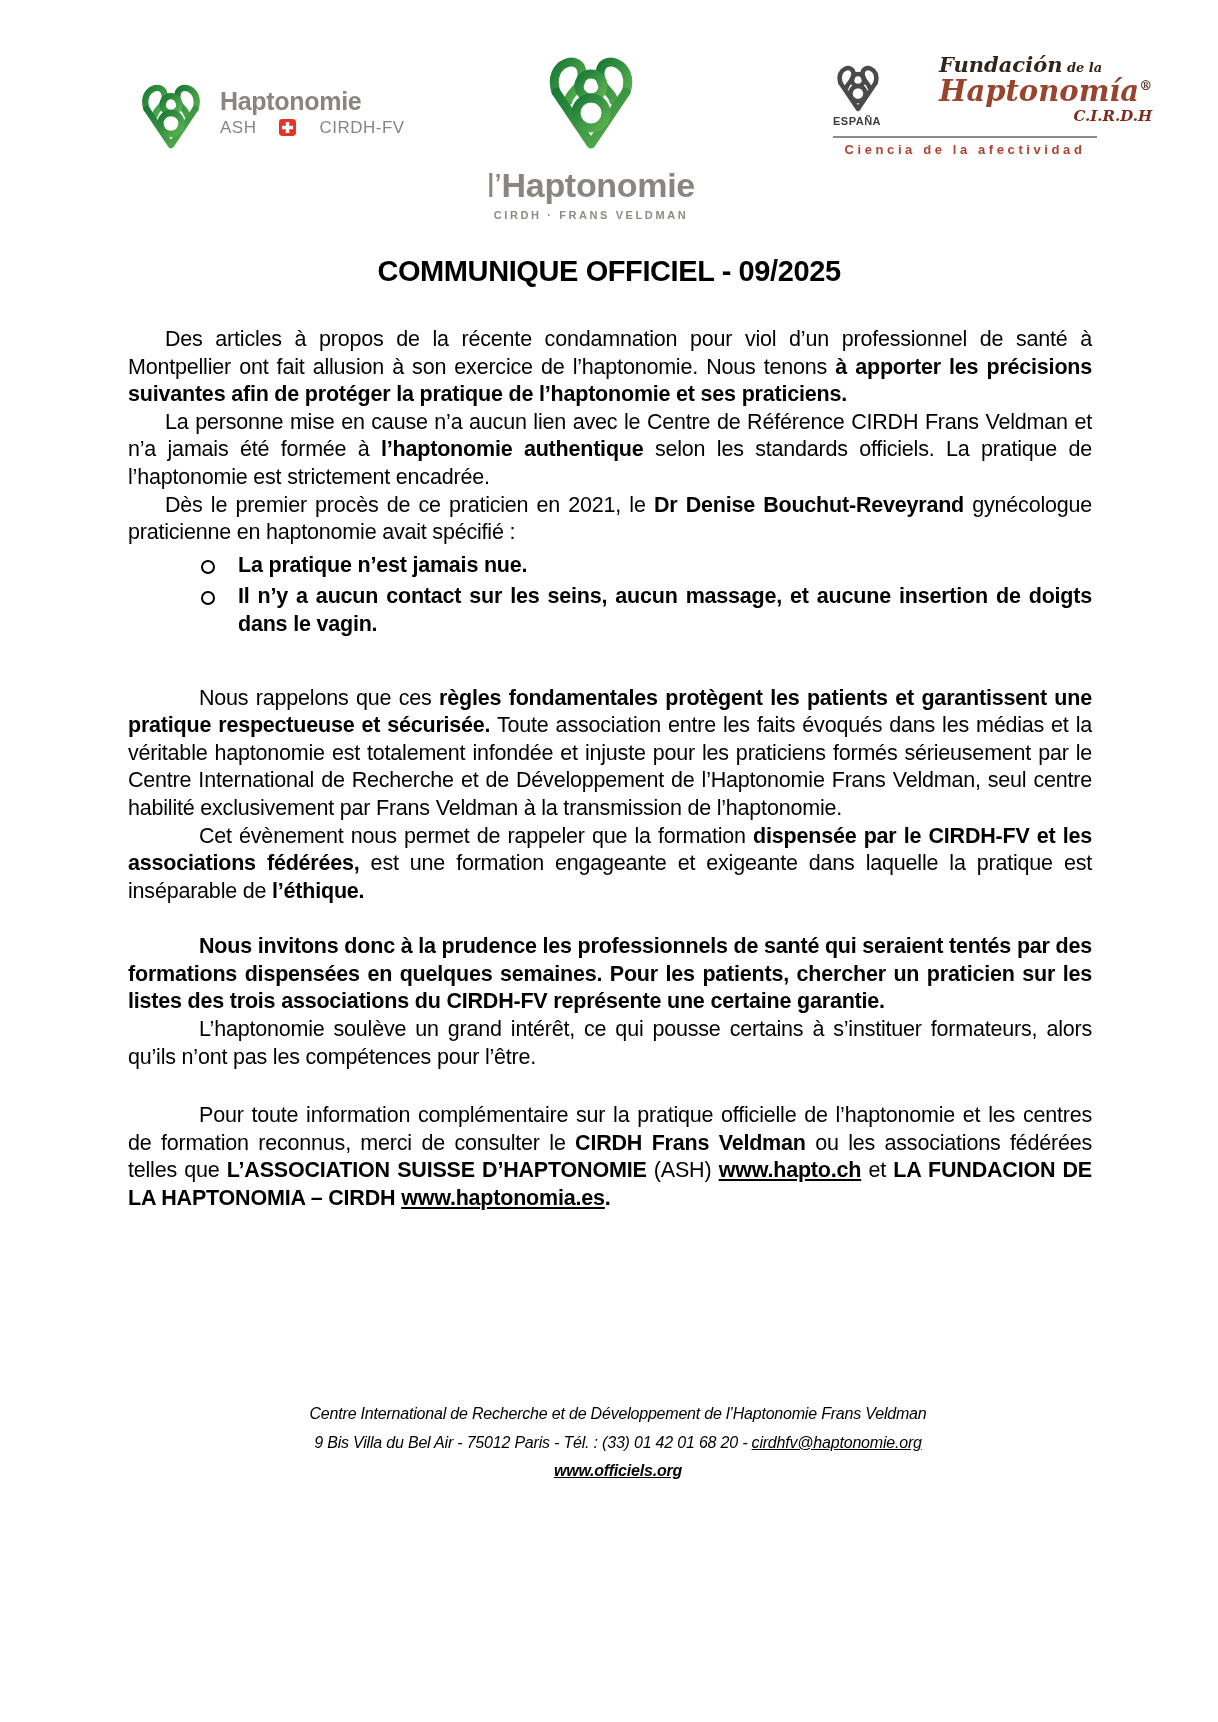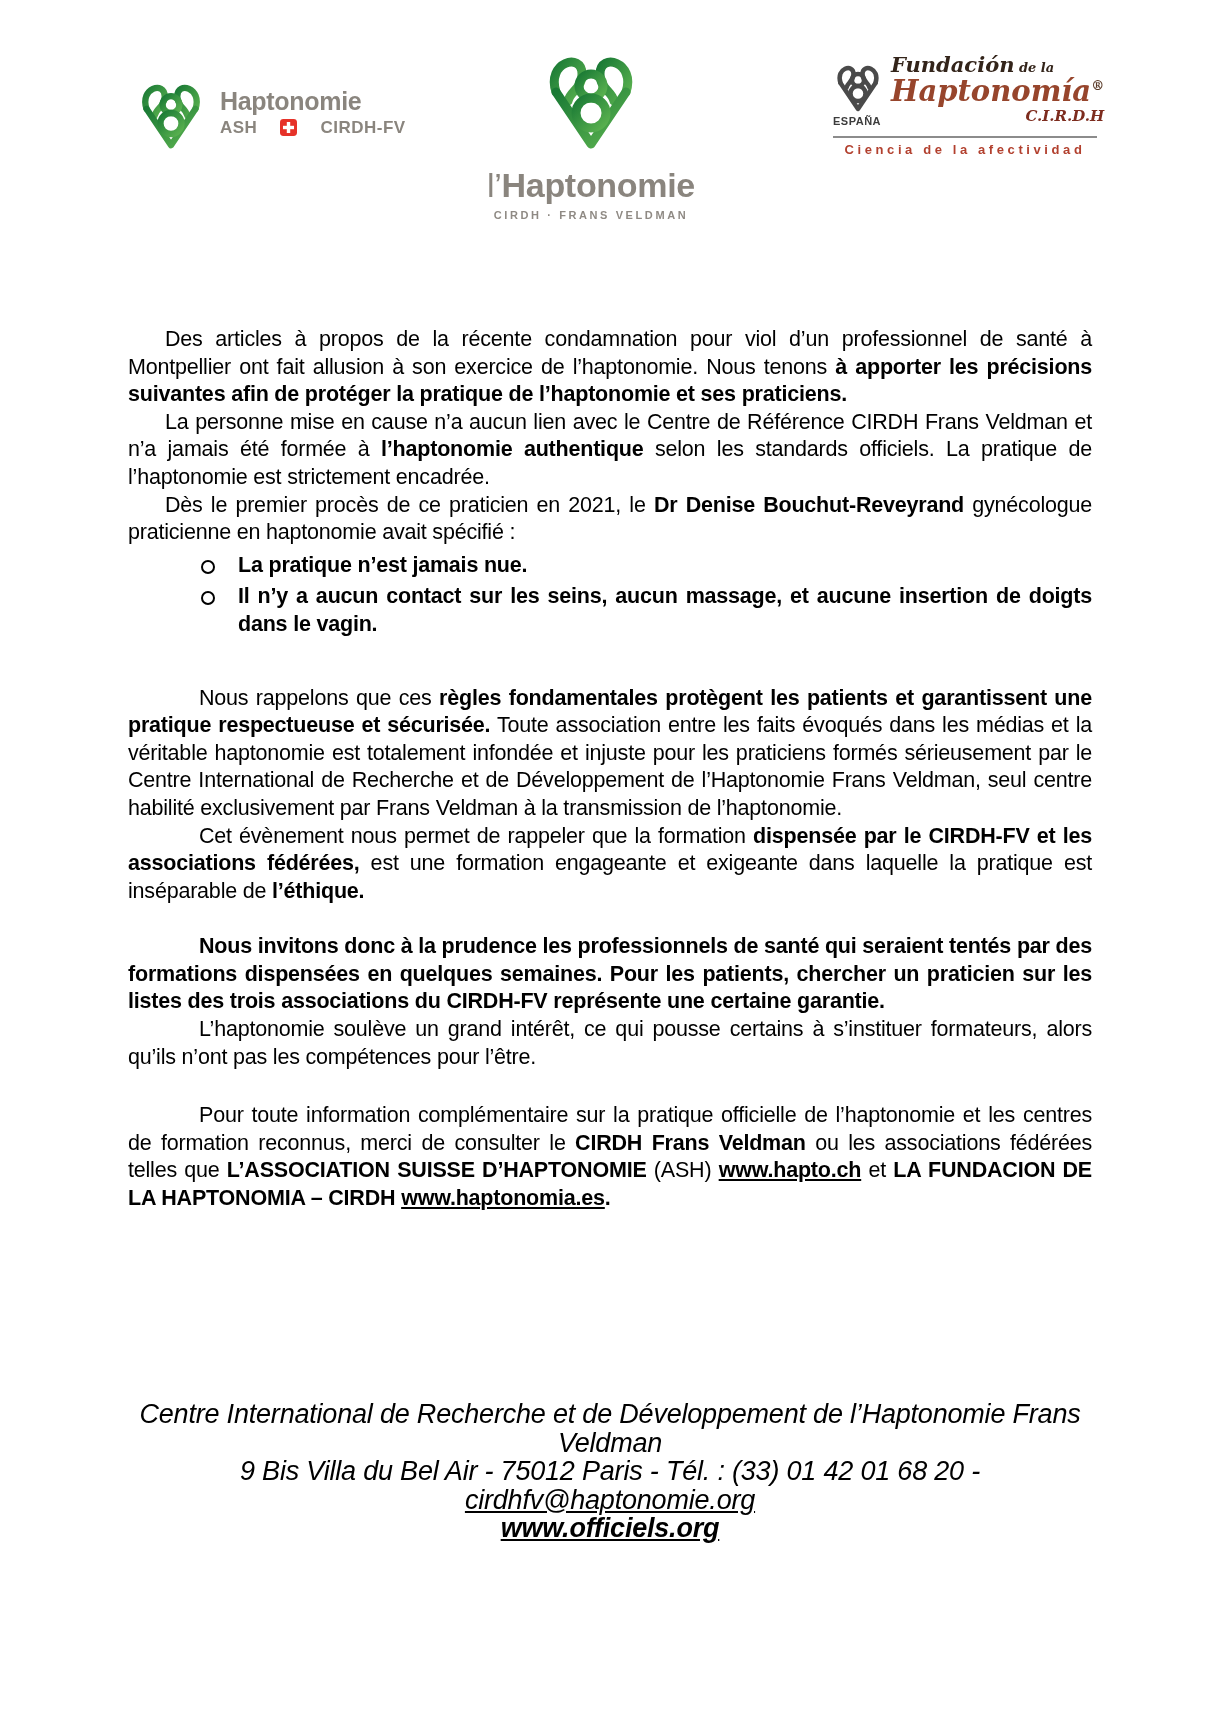--- a/index.html
+++ b/index.html
@@ -5,35 +5,35 @@
   html,body{margin:0;padding:0;background:#fff;}
   .page{
     position:relative;width:1218px;height:1722px;background:#ffffff;
     font-family:"Liberation Sans","DejaVu Sans",sans-serif;color:#000;
     overflow:hidden;margin:0 auto;
   }
   
   .logo-ash{position:absolute;left:136px;top:76px;display:flex;align-items:center;gap:14px;}
   .logo-ash .emblem{width:70px;height:74px;}
   .ash-brand{font-size:25px;font-weight:700;color:#8a857e;letter-spacing:-0.3px;line-height:1.05;}
-  .ash-sub{display:flex;align-items:center;gap:23px;margin-top:3px;font-size:17px;font-weight:700;color:#8a857e;letter-spacing:0.5px;}
+  .ash-sub{display:flex;align-items:center;gap:23px;margin-top:3px;font-size:17px;font-weight:400;color:#8a857e;letter-spacing:0.5px;}
   .cross{width:17px;height:17px;display:inline-block;}
 
   .logo-cirdh{position:absolute;left:591px;top:46px;transform:translateX(-50%);text-align:center;}
   .logo-cirdh .emblem{width:102px;height:104px;display:block;margin:0 auto;}
   .cirdh-brand{font-size:34px;font-weight:700;color:#8a857e;margin-top:16px;letter-spacing:-0.3px;white-space:nowrap;}
   .cirdh-brand .lq{font-weight:400;}
   .cirdh-sub{font-size:11px;font-weight:700;color:#8f8a84;letter-spacing:2.6px;margin-top:4px;white-space:nowrap;}
 
   .logo-fund{position:absolute;top:54px;right:121px;width:264px;}
   .fund-row{display:flex;align-items:flex-start;gap:8px;}
   .fund-emblem-col{text-align:left;padding-top:6px;}
   .fund-emblem-col .emblem{width:50px;height:52px;display:block;margin:0 auto;}
   .espana{font-size:11px;font-weight:700;color:#3c3c3c;letter-spacing:0.5px;margin-top:3px;}
-  .fund-script{font-family:"DejaVu Serif","Liberation Serif",serif;font-style:italic;flex:1;}
+  .fund-script{font-family:"DejaVu Serif","Liberation Serif",serif;font-style:italic;flex:1;margin-left:48px;}
   .fund-line1{font-size:21px;font-weight:700;color:#33241a;line-height:1;white-space:nowrap;}
   .fund-line1 .small{font-size:13px;}
   .fund-line2{font-size:29px;font-weight:700;color:#97452c;line-height:1.05;margin-top:1px;white-space:nowrap;}
   .fund-line2 sup{font-size:13px;color:#5a3a28;}
   .fund-line3{font-size:15px;font-weight:700;color:#7d2c1e;text-align:right;margin-top:1px;}
   .fund-rule{border:none;border-top:2px solid #8c8c8c;margin:9px 0 4px 0;}
   .fund-tagline{font-size:13px;font-weight:700;color:#b2402e;letter-spacing:3.6px;text-align:center;white-space:nowrap;}
 
   
   .doc-title{
@@ -51,22 +51,22 @@
   .b{font-weight:700;}
   .u{text-decoration:underline;}
   .bullets{margin-top:5px;}
   .bullet{position:relative;padding-left:110px;font-weight:700;margin-bottom:4px;}
   .bullet .ring{position:absolute;left:73px;top:8px;width:10px;height:10px;border:2px solid #000;border-radius:50%;}
   .gap-lg{margin-top:46px;}
   .gap-md{margin-top:28px;}
   .gap-md2{margin-top:31px;}
   
   .doc-footer{
-    position:absolute;left:128px;top:1400px;width:964px;text-align:center;
-    font-style:italic;font-size:27px;line-height:28.6px;letter-spacing:-0.2px;
+    position:absolute;left:136px;top:1400px;width:964px;text-align:center;
+    font-style:italic;font-size:16px;line-height:28.6px;letter-spacing:-0.2px;
   }
 </style>
 </head>
 <body>
 
 <div class="page">
 
   <div class="logo-ash">
     <svg class="emblem" viewBox="0 0 100 104">
       <defs>
@@ -128,20 +128,21 @@
       <div class="fund-script">
         <div class="fund-line1"><span>Fundación</span><span class="small"> de la</span></div>
         <div class="fund-line2"><span>Haptonomía</span><sup>®</sup></div>
         <div class="fund-line3">C.I.R.D.H</div>
       </div>
     </div>
     <hr class="fund-rule">
     <div class="fund-tagline">Ciencia de la afectividad</div>
   </div>
 
+  <div class="doc-title">COMMUNIQUE OFFICIEL - 09/2025</div>
 
   <div class="doc-body">
     <p class="para ind1"><span>Des articles à propos de la récente condamnation pour viol d’un professionnel de santé à Montpellier ont fait allusion à son exercice de l’haptonomie. Nous tenons </span><span class="b">à apporter les précisions suivantes afin de protéger la pratique de l’haptonomie et ses praticiens.</span></p>
     <p class="para ind1"><span>La personne mise en cause n’a aucun lien avec le Centre de Référence CIRDH Frans Veldman et n’a jamais été formée à </span><span class="b">l’haptonomie authentique</span><span> selon les standards officiels. La pratique de l’haptonomie est strictement encadrée.</span></p>
     <p class="para ind1"><span>Dès le premier procès de ce praticien en 2021, le </span><span class="b">Dr Denise Bouchut-Reveyrand</span><span> gynécologue praticienne en haptonomie avait spécifié :</span></p>
 
     <div class="bullets">
       <div class="bullet">
         <span class="ring"></span>
         <span><span class="b">La pratique n’est jamais nue.</span></span>

